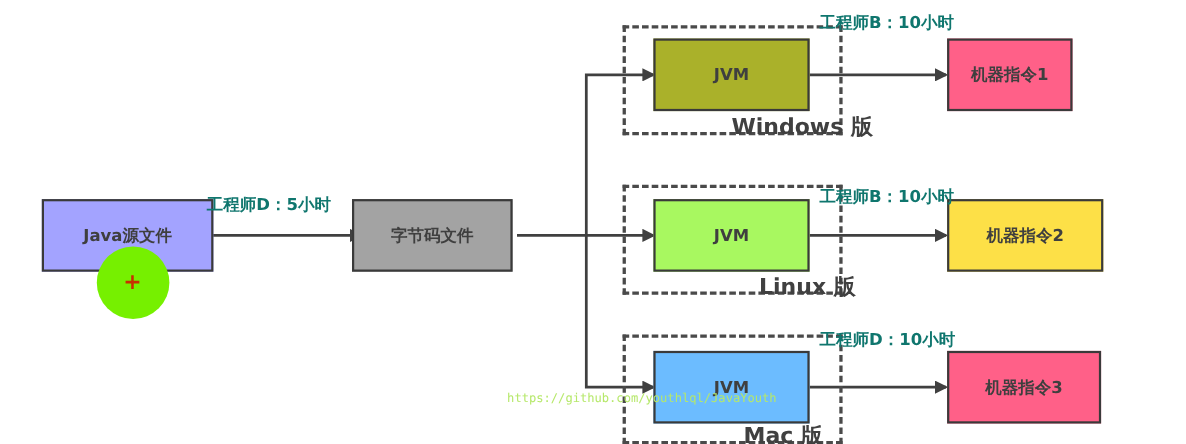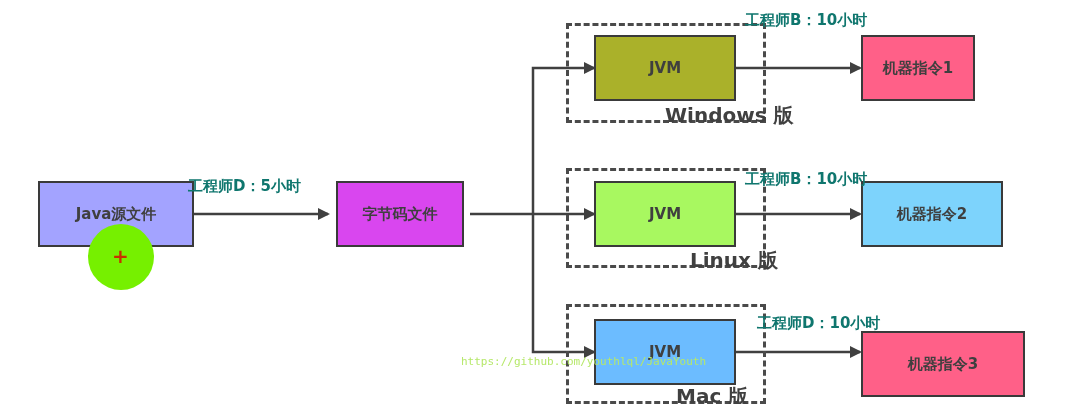--- a/index.html
+++ b/index.html
@@ -29,35 +29,35 @@
   <line x1="736" y1="68" x2="860" y2="68" stroke="#404040" stroke-width="2.5" marker-end="url(#arr)"></line>
   <line x1="736" y1="214" x2="860" y2="214" stroke="#404040" stroke-width="2.5" marker-end="url(#arr)"></line>
   <line x1="736" y1="352" x2="860" y2="352" stroke="#404040" stroke-width="2.5" marker-end="url(#arr)"></line>
 </svg>
 
 <div class="dash" style="left:566px;top:23px;width:200px;height:100px;"></div>
 <div class="dash" style="left:566px;top:168px;width:200px;height:100px;"></div>
 <div class="dash" style="left:566px;top:304px;width:200px;height:100px;"></div>
 
 <div class="box" style="left:38px;top:181px;width:156px;height:66px;background:#a3a3ff;">Java源文件</div>
-<div class="box" style="left:336px;top:181px;width:128px;height:66px;background:#d946ef;">字节码文件</div>
+<div class="box" style="left:320px;top:181px;width:146px;height:66px;background:#a3a3a3;">字节码文件</div>
 
 <div class="box" style="left:594px;top:35px;width:142px;height:66px;background:#aab12a;">JVM</div>
 <div class="box" style="left:594px;top:181px;width:142px;height:66px;background:#a8f860;">JVM</div>
 <div class="box" style="left:594px;top:319px;width:142px;height:66px;background:#6cbcff;">JVM</div>
 
 <div class="box" style="left:861px;top:35px;width:114px;height:66px;background:#ff6088;">机器指令1</div>
-<div class="box" style="left:861px;top:181px;width:142px;height:66px;background:#7dd3fc;">机器指令2</div>
-<div class="box" style="left:861px;top:319px;width:164px;height:66px;background:#ff6088;margin-top:12px;">机器指令3</div>
+<div class="box" style="left:861px;top:181px;width:142px;height:66px;background:#fde047;">机器指令2</div>
+<div class="box" style="left:861px;top:319px;width:140px;height:66px;background:#ff6088;">机器指令3</div>
 
 <div class="ver" style="left:665px;top:102px;">Windows 版</div>
 <div class="ver" style="left:690px;top:247px;">Linux 版</div>
 <div class="ver" style="left:676px;top:383px;">Mac 版</div>
 
 <div class="label" style="left:188px;top:177px;">工程师D：5小时</div>
 <div class="label" style="left:745px;top:11px;">工程师B：10小时</div>
 <div class="label" style="left:745px;top:170px;">工程师B：10小时</div>
-<div class="label" style="left:745px;top:314px;margin-left:12px;">工程师D：10小时</div>
+<div class="label" style="left:745px;top:300px;">工程师D：10小时</div>
 
 <div class="watermark" style="left:461px;top:355px;text-align:center;">https://github.com/youthlql/JavaYouth</div>
 
 <div class="cursor"></div>
 <div class="cursor-plus">+</div>
 
 </body></html>

